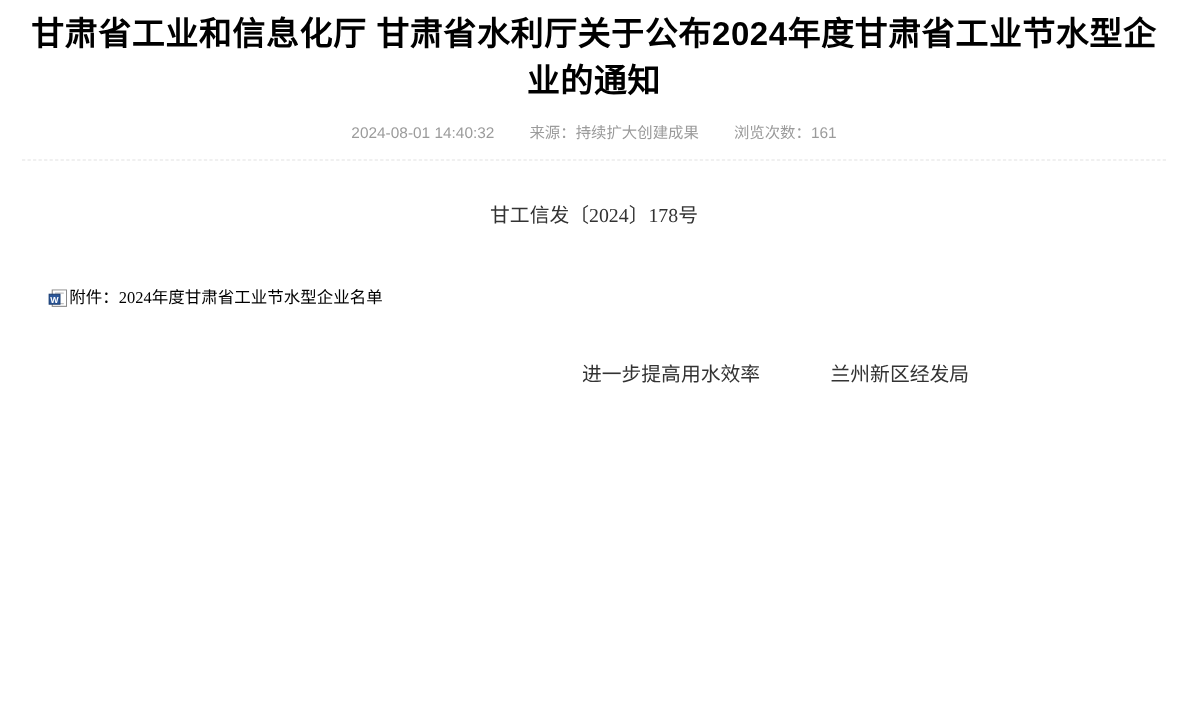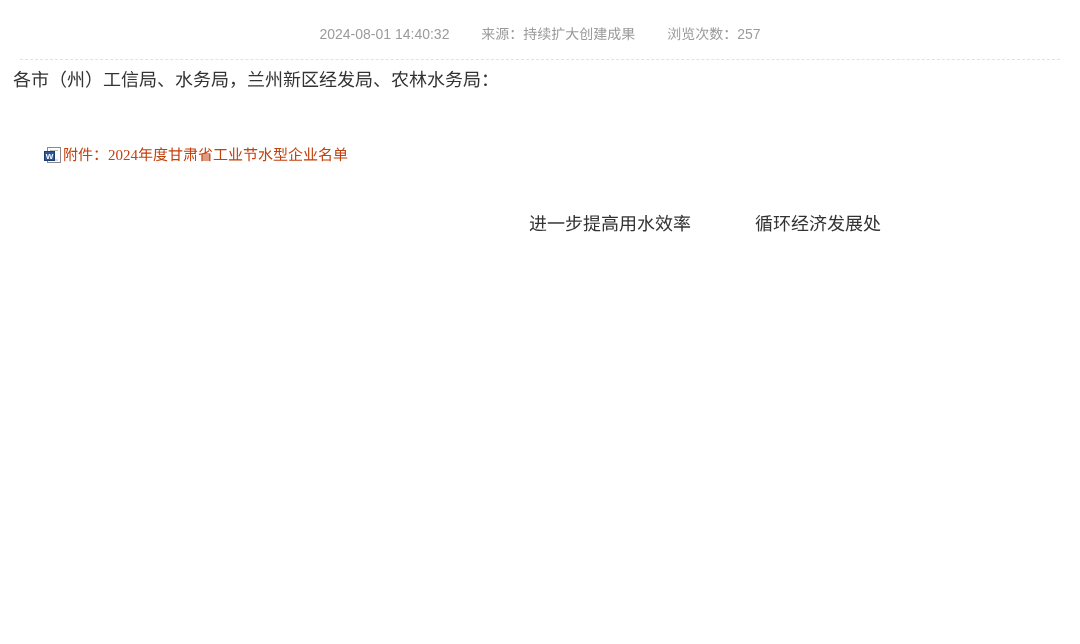--- a/index.html
+++ b/index.html
@@ -58,67 +58,68 @@
     margin-top: 46px;
     margin-left: 31px;
     font-size: 15px;
     line-height: 22px;
     display: flex;
     align-items: center;
     width: fit-content;
     cursor: pointer;
   }
   .word-icon { width: 17px; height: 17px; margin-right: 2px; flex: 0 0 auto; }
-  .attachment-text { color: #c2410c; text-decoration: none; }
+  .attachment-text { color: #000000; text-decoration: none; }
 
   
   .signature-block {
     margin-top: 40px;
     margin-left: 330px;
     text-align: center;
     font-size: 18px;
     line-height: 36px;
   }
   .signature-agencies span.gap { display: inline-block; width: 64px; }
 </style>
 </head>
 <body>
 
 <div class="page">
 
   <header class="article-header">
+    <h1 class="article-title">甘肃省工业和信息化厅 甘肃省水利厅关于公布2024年度甘肃省工业节水型企业的通知</h1>
 
     <div class="article-meta">
       <span>2024-08-01 14:40:32</span>
       <span>来源：持续扩大创建成果</span>
-      <span>浏览次数：257</span>
+      <span>浏览次数：161</span>
     </div>
 
     <hr class="header-divider">
   </header>
 
   <main class="article-body">
+    <div class="doc-number">甘工信发〔2024〕178号</div>
 
-    <p class="salutation">各市（州）工信局、水务局，兰州新区经发局、农林水务局：</p>
 
 
     <div class="attachment-row">
       <span class="word-icon">
         <svg viewBox="0 0 17 17" width="17" height="17">
           <rect x="3.5" y="0.5" width="13" height="15" fill="#ffffff" stroke="#8a8a8a" stroke-width="1"></rect>
           <line x1="6" y1="3.5" x2="14" y2="3.5" stroke="#c0c0c0" stroke-width="1"></line>
           <line x1="6" y1="13" x2="14" y2="13" stroke="#c0c0c0" stroke-width="1"></line>
           <rect x="0.5" y="4.5" width="10" height="9" fill="#2b579a" stroke="#1d3e70" stroke-width="1"></rect>
           <text x="5.5" y="12" font-family="Liberation Sans, sans-serif" font-size="8" font-weight="bold" fill="#ffffff" text-anchor="middle">W</text>
         </svg>
       </span>
       <a class="attachment-text">附件：2024年度甘肃省工业节水型企业名单</a>
     </div>
 
     <div class="signature-block">
       <div class="signature-agencies">
-        <span>进一步提高用水效率</span><span class="gap"></span><span>循环经济发展处</span>
+        <span>进一步提高用水效率</span><span class="gap"></span><span>兰州新区经发局</span>
       </div>
 
     </div>
   </main>
 
 </div>
 
 </body></html>

